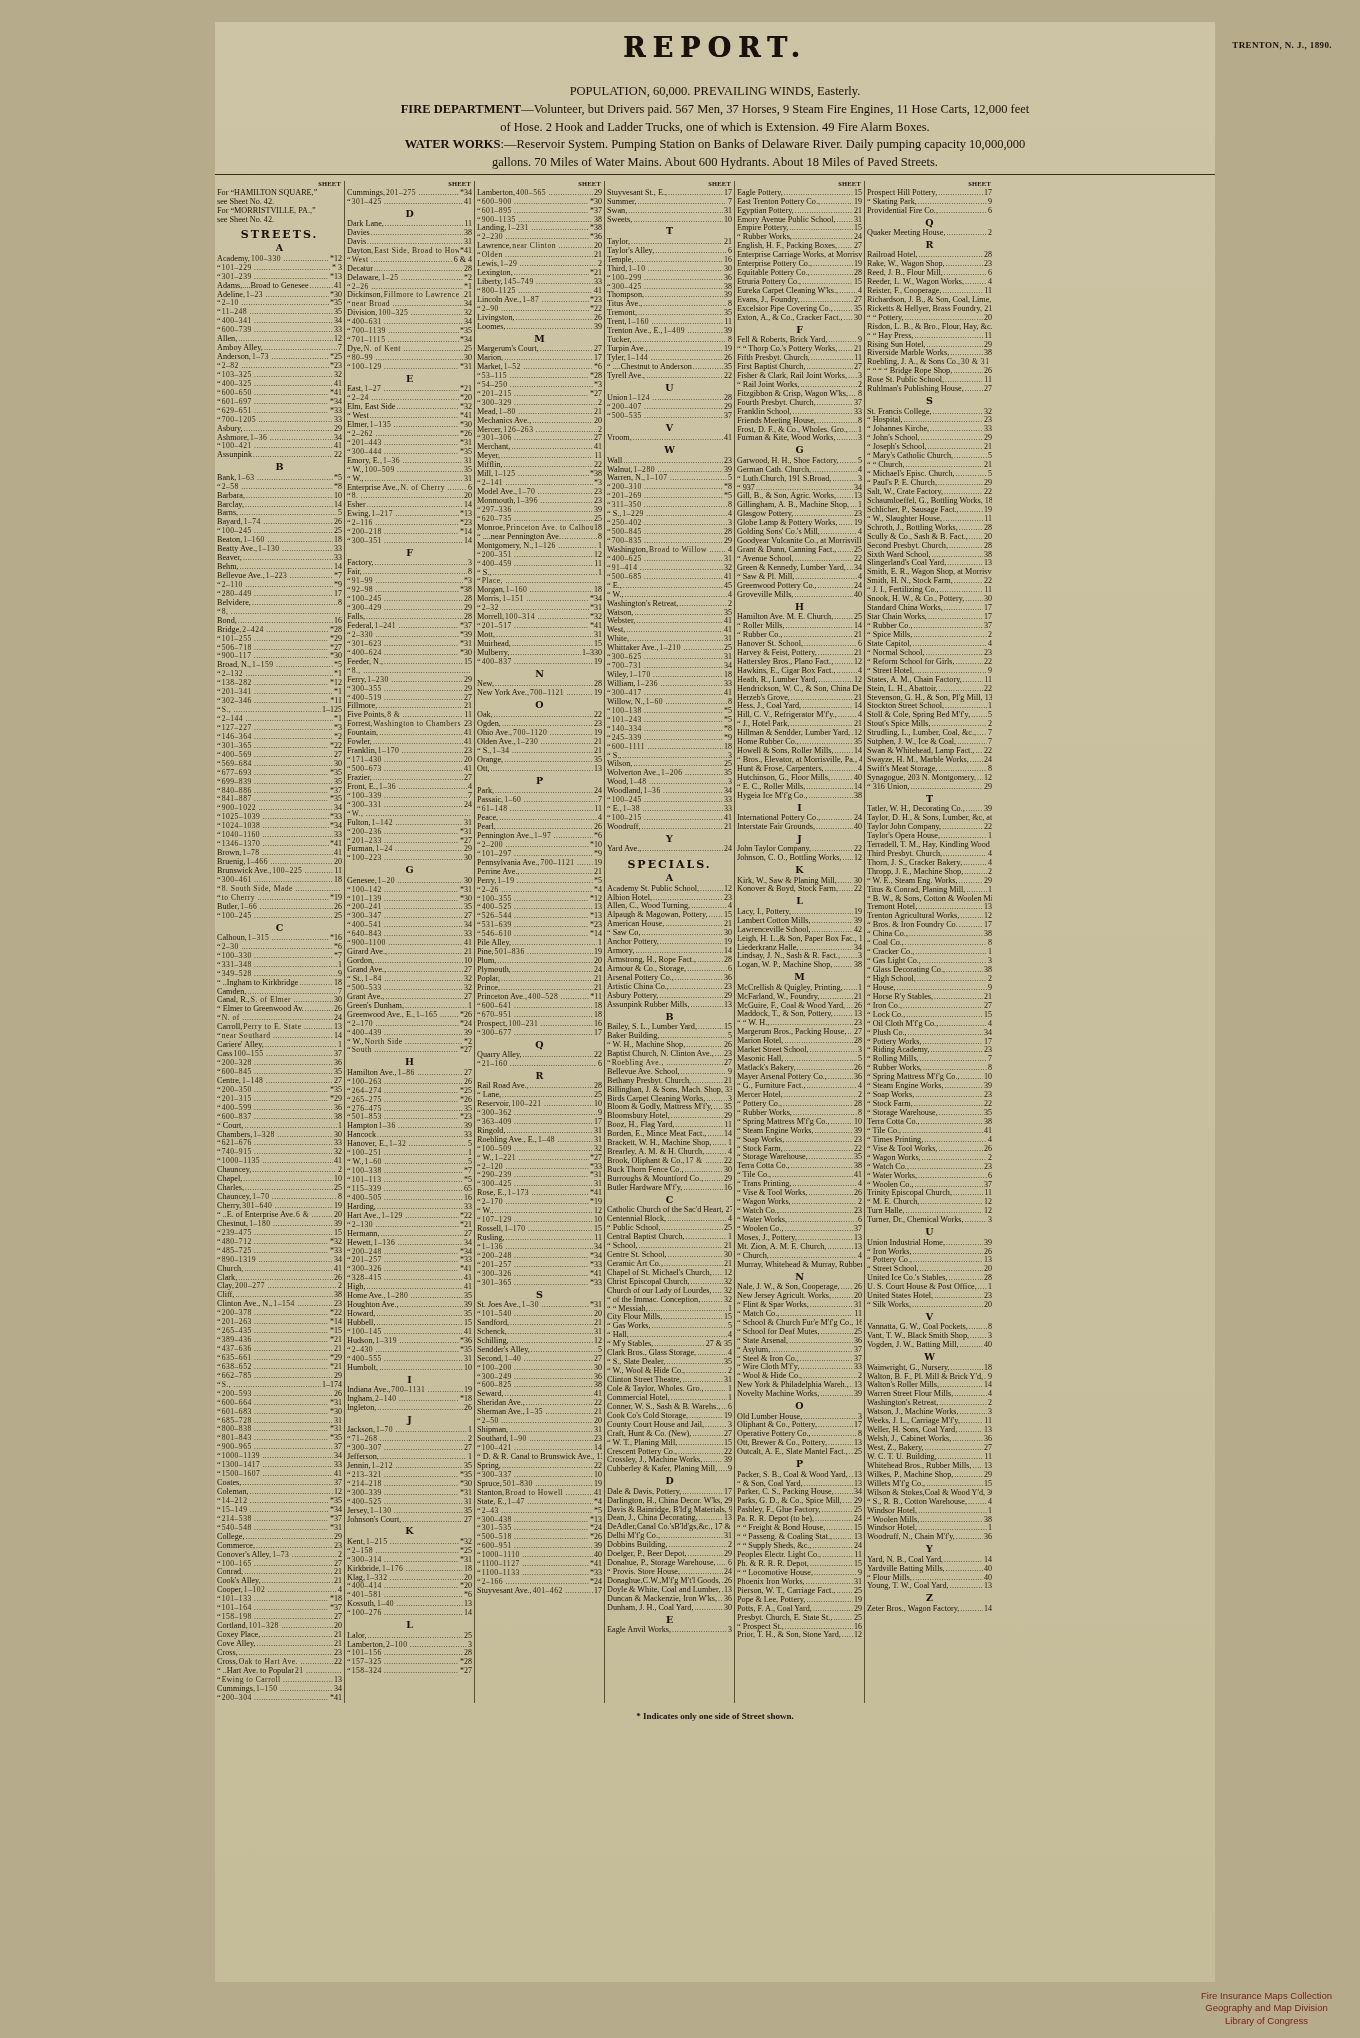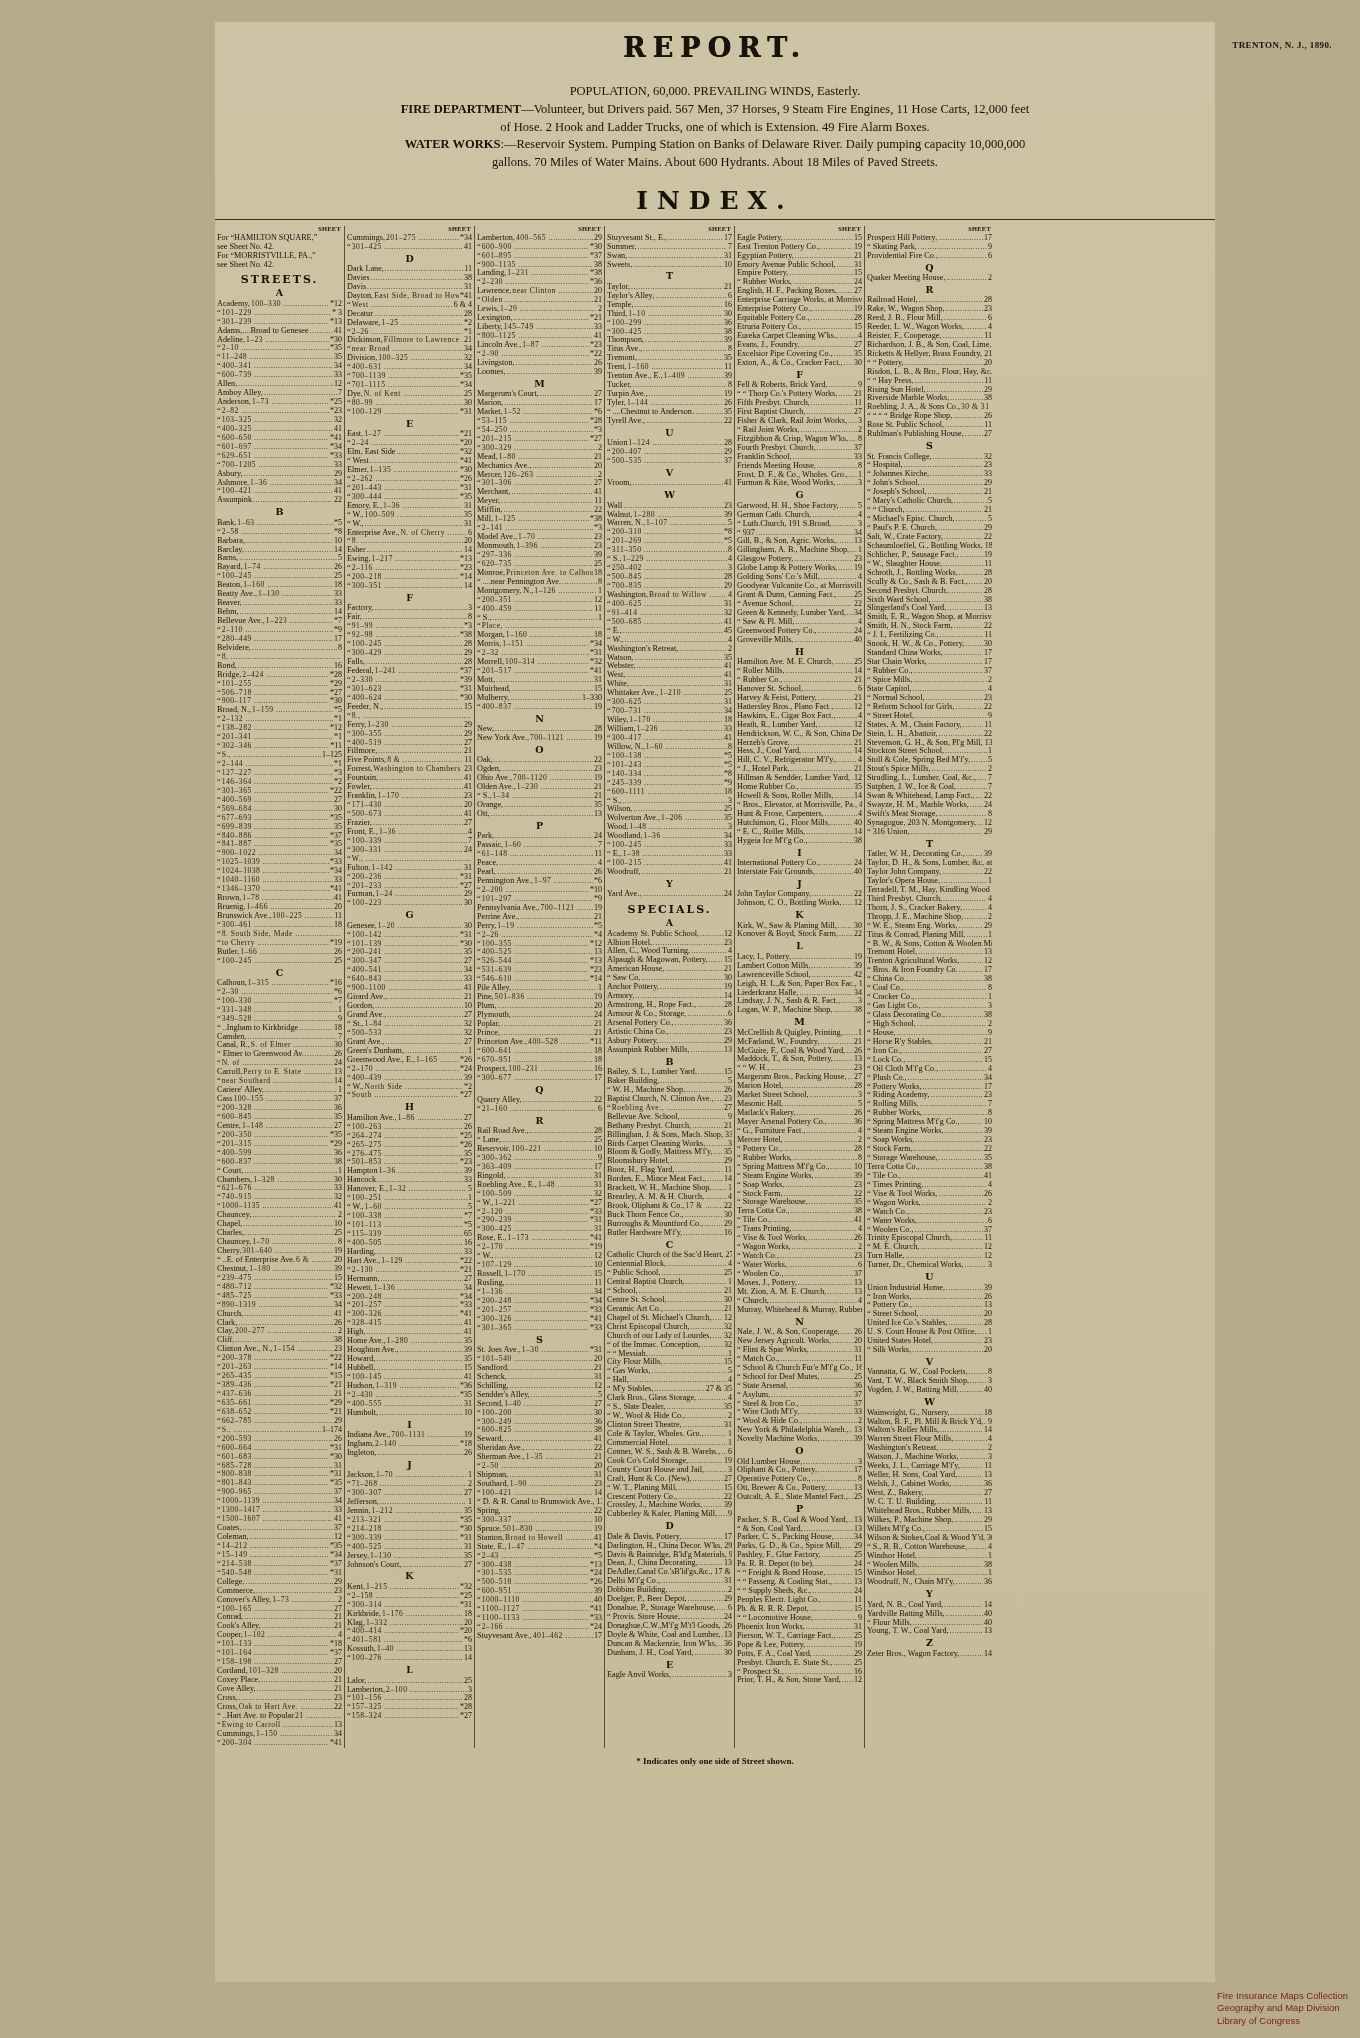--- a/index.html
+++ b/index.html
@@ -82,22 +82,22 @@
     text-align:center;font-weight:bold;font-size:11px;
     letter-spacing:2px;margin:5px 0 2px 0;
     font-family:"DejaVu Serif",serif;
   }
   .plain{white-space:nowrap;overflow:hidden;}
   .footnote{
     text-align:center;font-size:9px;margin-top:8px;font-weight:bold;
   }
   
   .stamp{
-    position:absolute;right:12px;bottom:10px;
-    text-align:left;color:#7a2116;font-size:9.5px;line-height:1.35;
+    position:absolute;right:28px;bottom:10px;
+    text-align:center;color:#7a2116;font-size:9.5px;line-height:1.35;
     font-family:"Liberation Sans",sans-serif;
   }
   .edgeL,.edgeR{position:absolute;top:0;height:2038px;width:215px;background:#b6ac8c;}
   .edgeL{left:0;}
   .edgeR{right:0;width:145px;}
   .topedge{position:absolute;left:0;top:0;width:1360px;height:22px;background:#b6ac8c;}
   .botedge{position:absolute;left:0;bottom:0;width:1360px;height:56px;background:#b6ac8c;}
 </style>
 </head>
 <body>
@@ -112,21 +112,20 @@
     <div class="masthead">
       <div class="trenton-line">TRENTON, N. J., 1890.</div>
       <div class="report-title">REPORT.</div>
       <div class="stats">
         <span class="ln">POPULATION, 60,000.    PREVAILING WINDS, Easterly.</span>
         <span class="ln"><span class="sc">FIRE DEPARTMENT</span><span>—Volunteer, but Drivers paid.  567 Men, 37 Horses, 9 Steam Fire Engines, 11 Hose Carts, 12,000 feet</span></span>
         <span class="ln">of Hose.  2 Hook and Ladder Trucks, one of which is Extension.  49 Fire Alarm Boxes.</span>
         <span class="ln"><span class="sc">WATER WORKS</span><span>:—Reservoir System.  Pumping Station on Banks of Delaware River.  Daily pumping capacity 10,000,000</span></span>
         <span class="ln">gallons.  70 Miles of Water Mains.  About 600 Hydrants.  About 18 Miles of Paved Streets.</span>
       </div>
-      <div class="index-title">INDEX.</div>
     </div>
 
     <div class="rule"></div>
 
     <div class="cols" id="index-columns">
         <div class="col">
           <div class="colhead">SHEET</div>
           <div class="plain">For “HAMILTON SQUARE,”</div>
           <div class="plain">      see Sheet No. 42.</div>
           <div class="plain">For “MORRISTVILLE, PA.,”</div>

